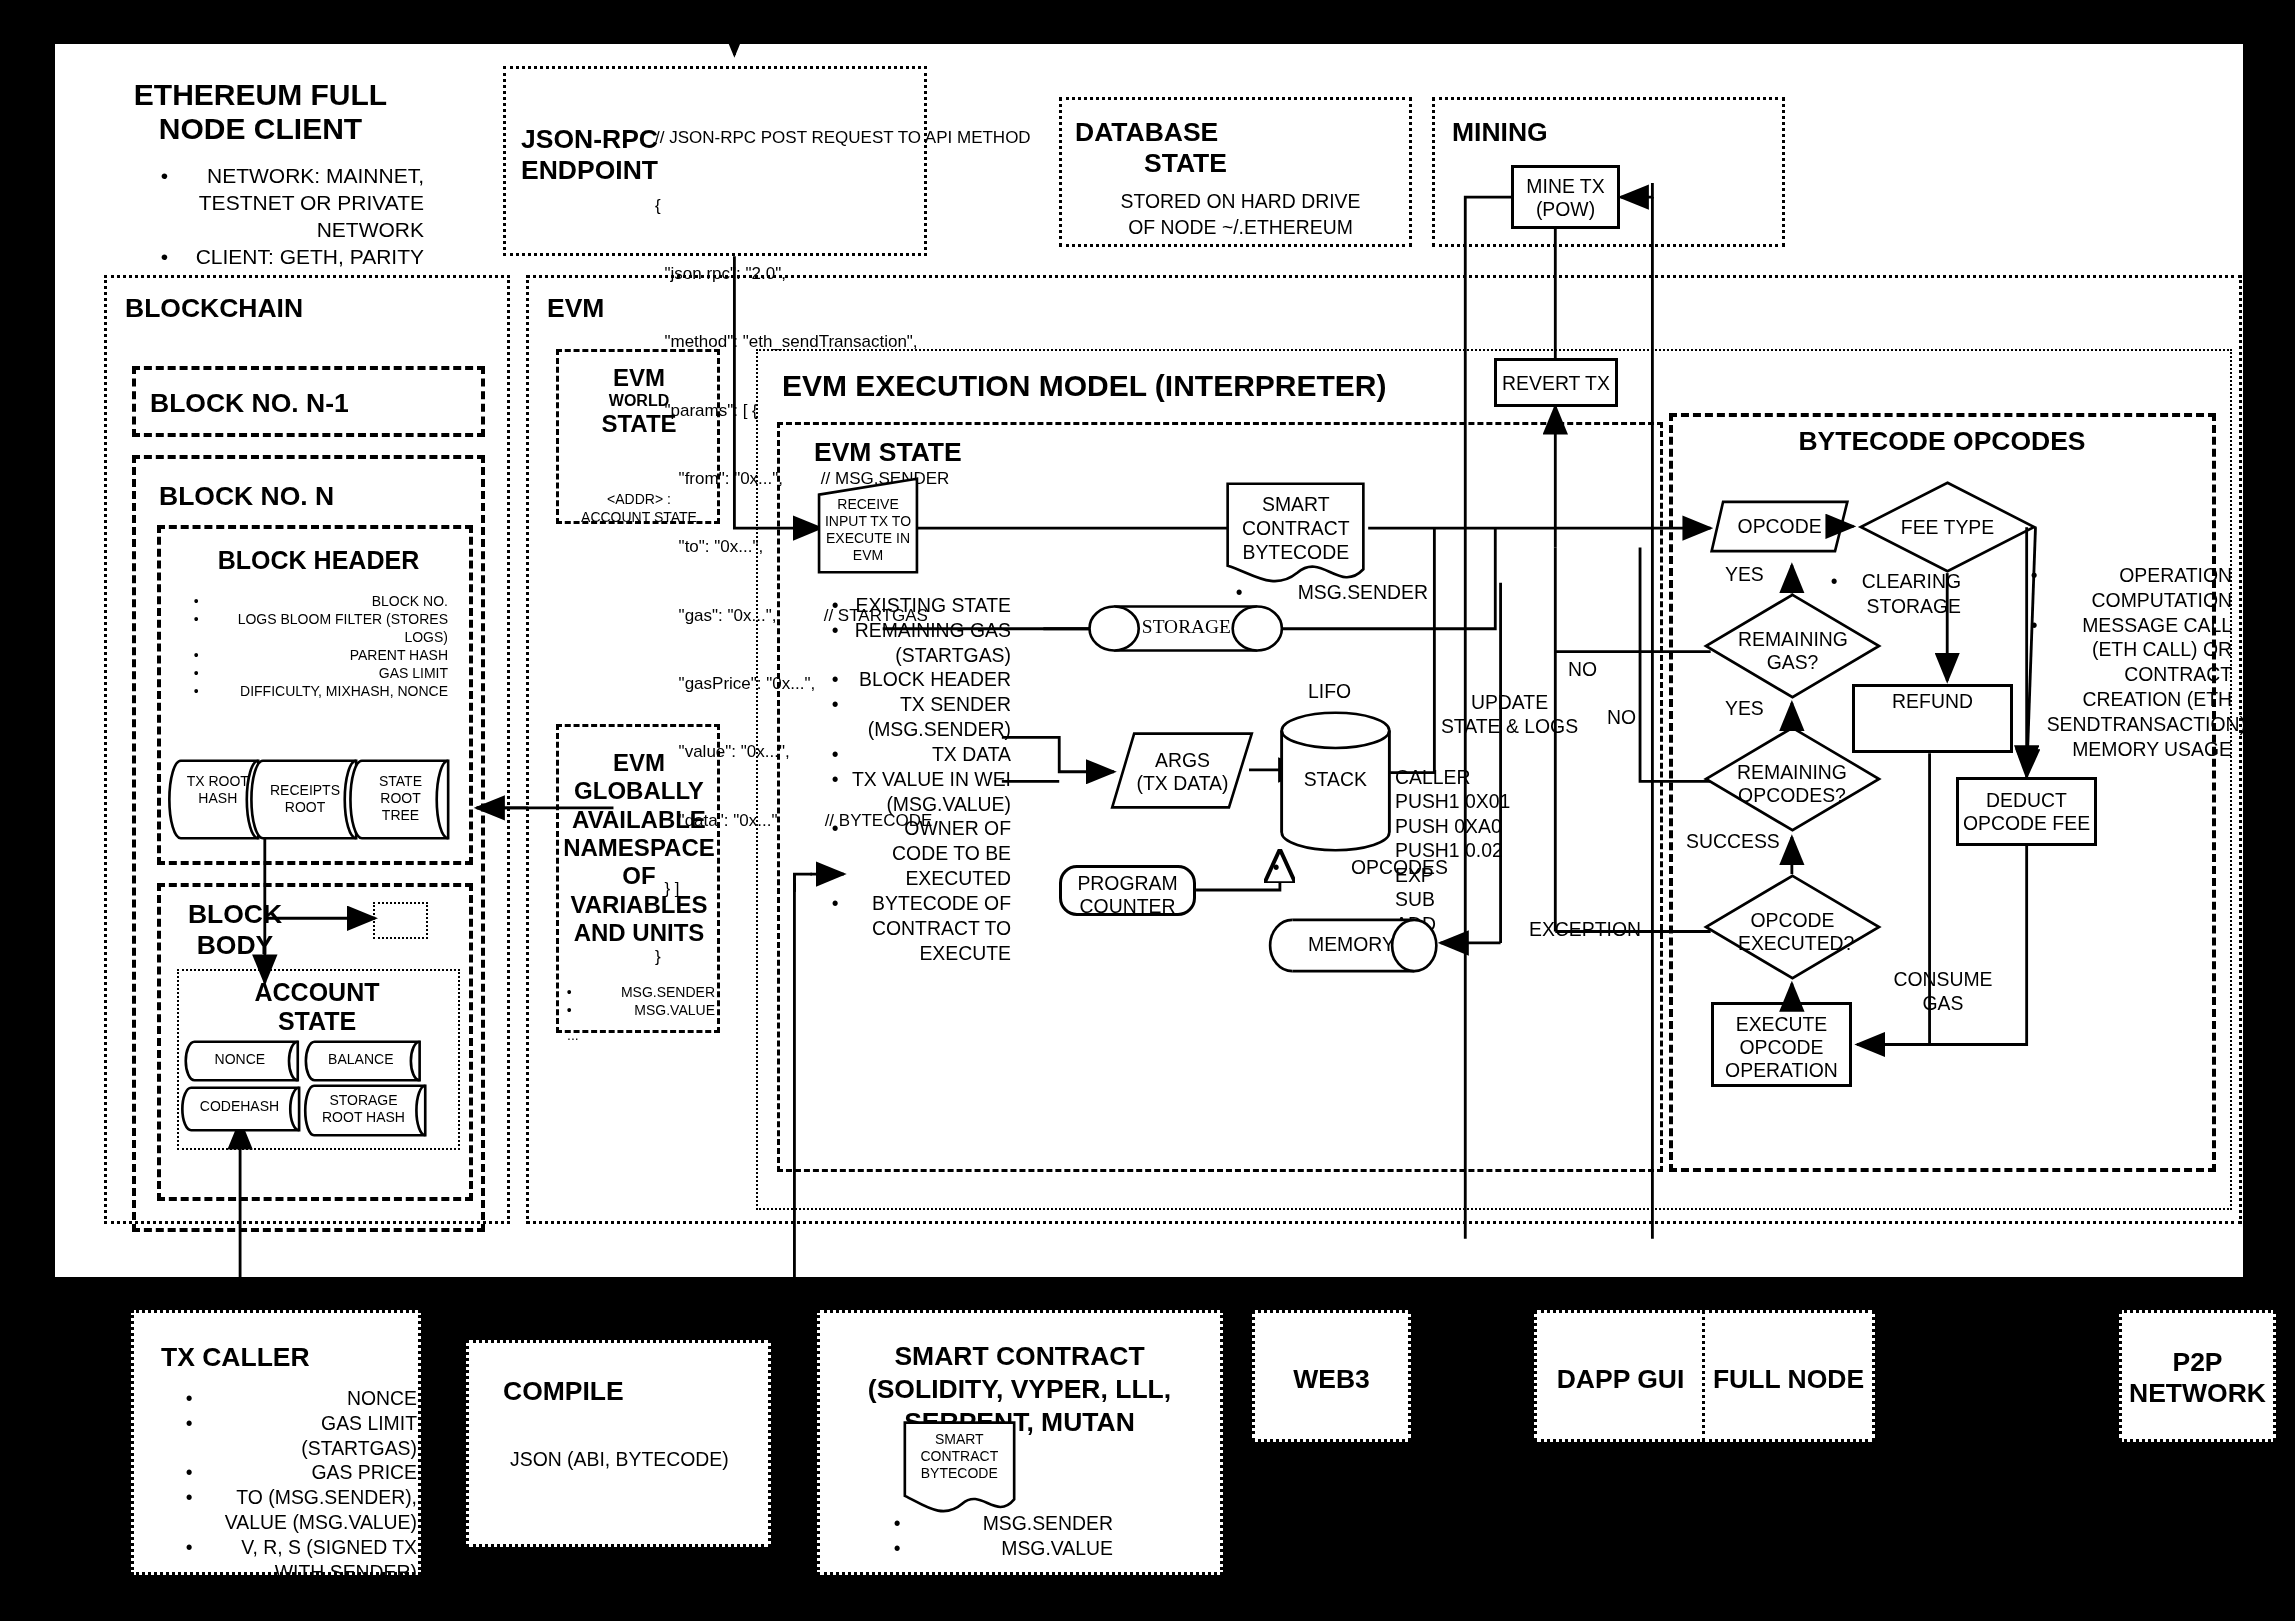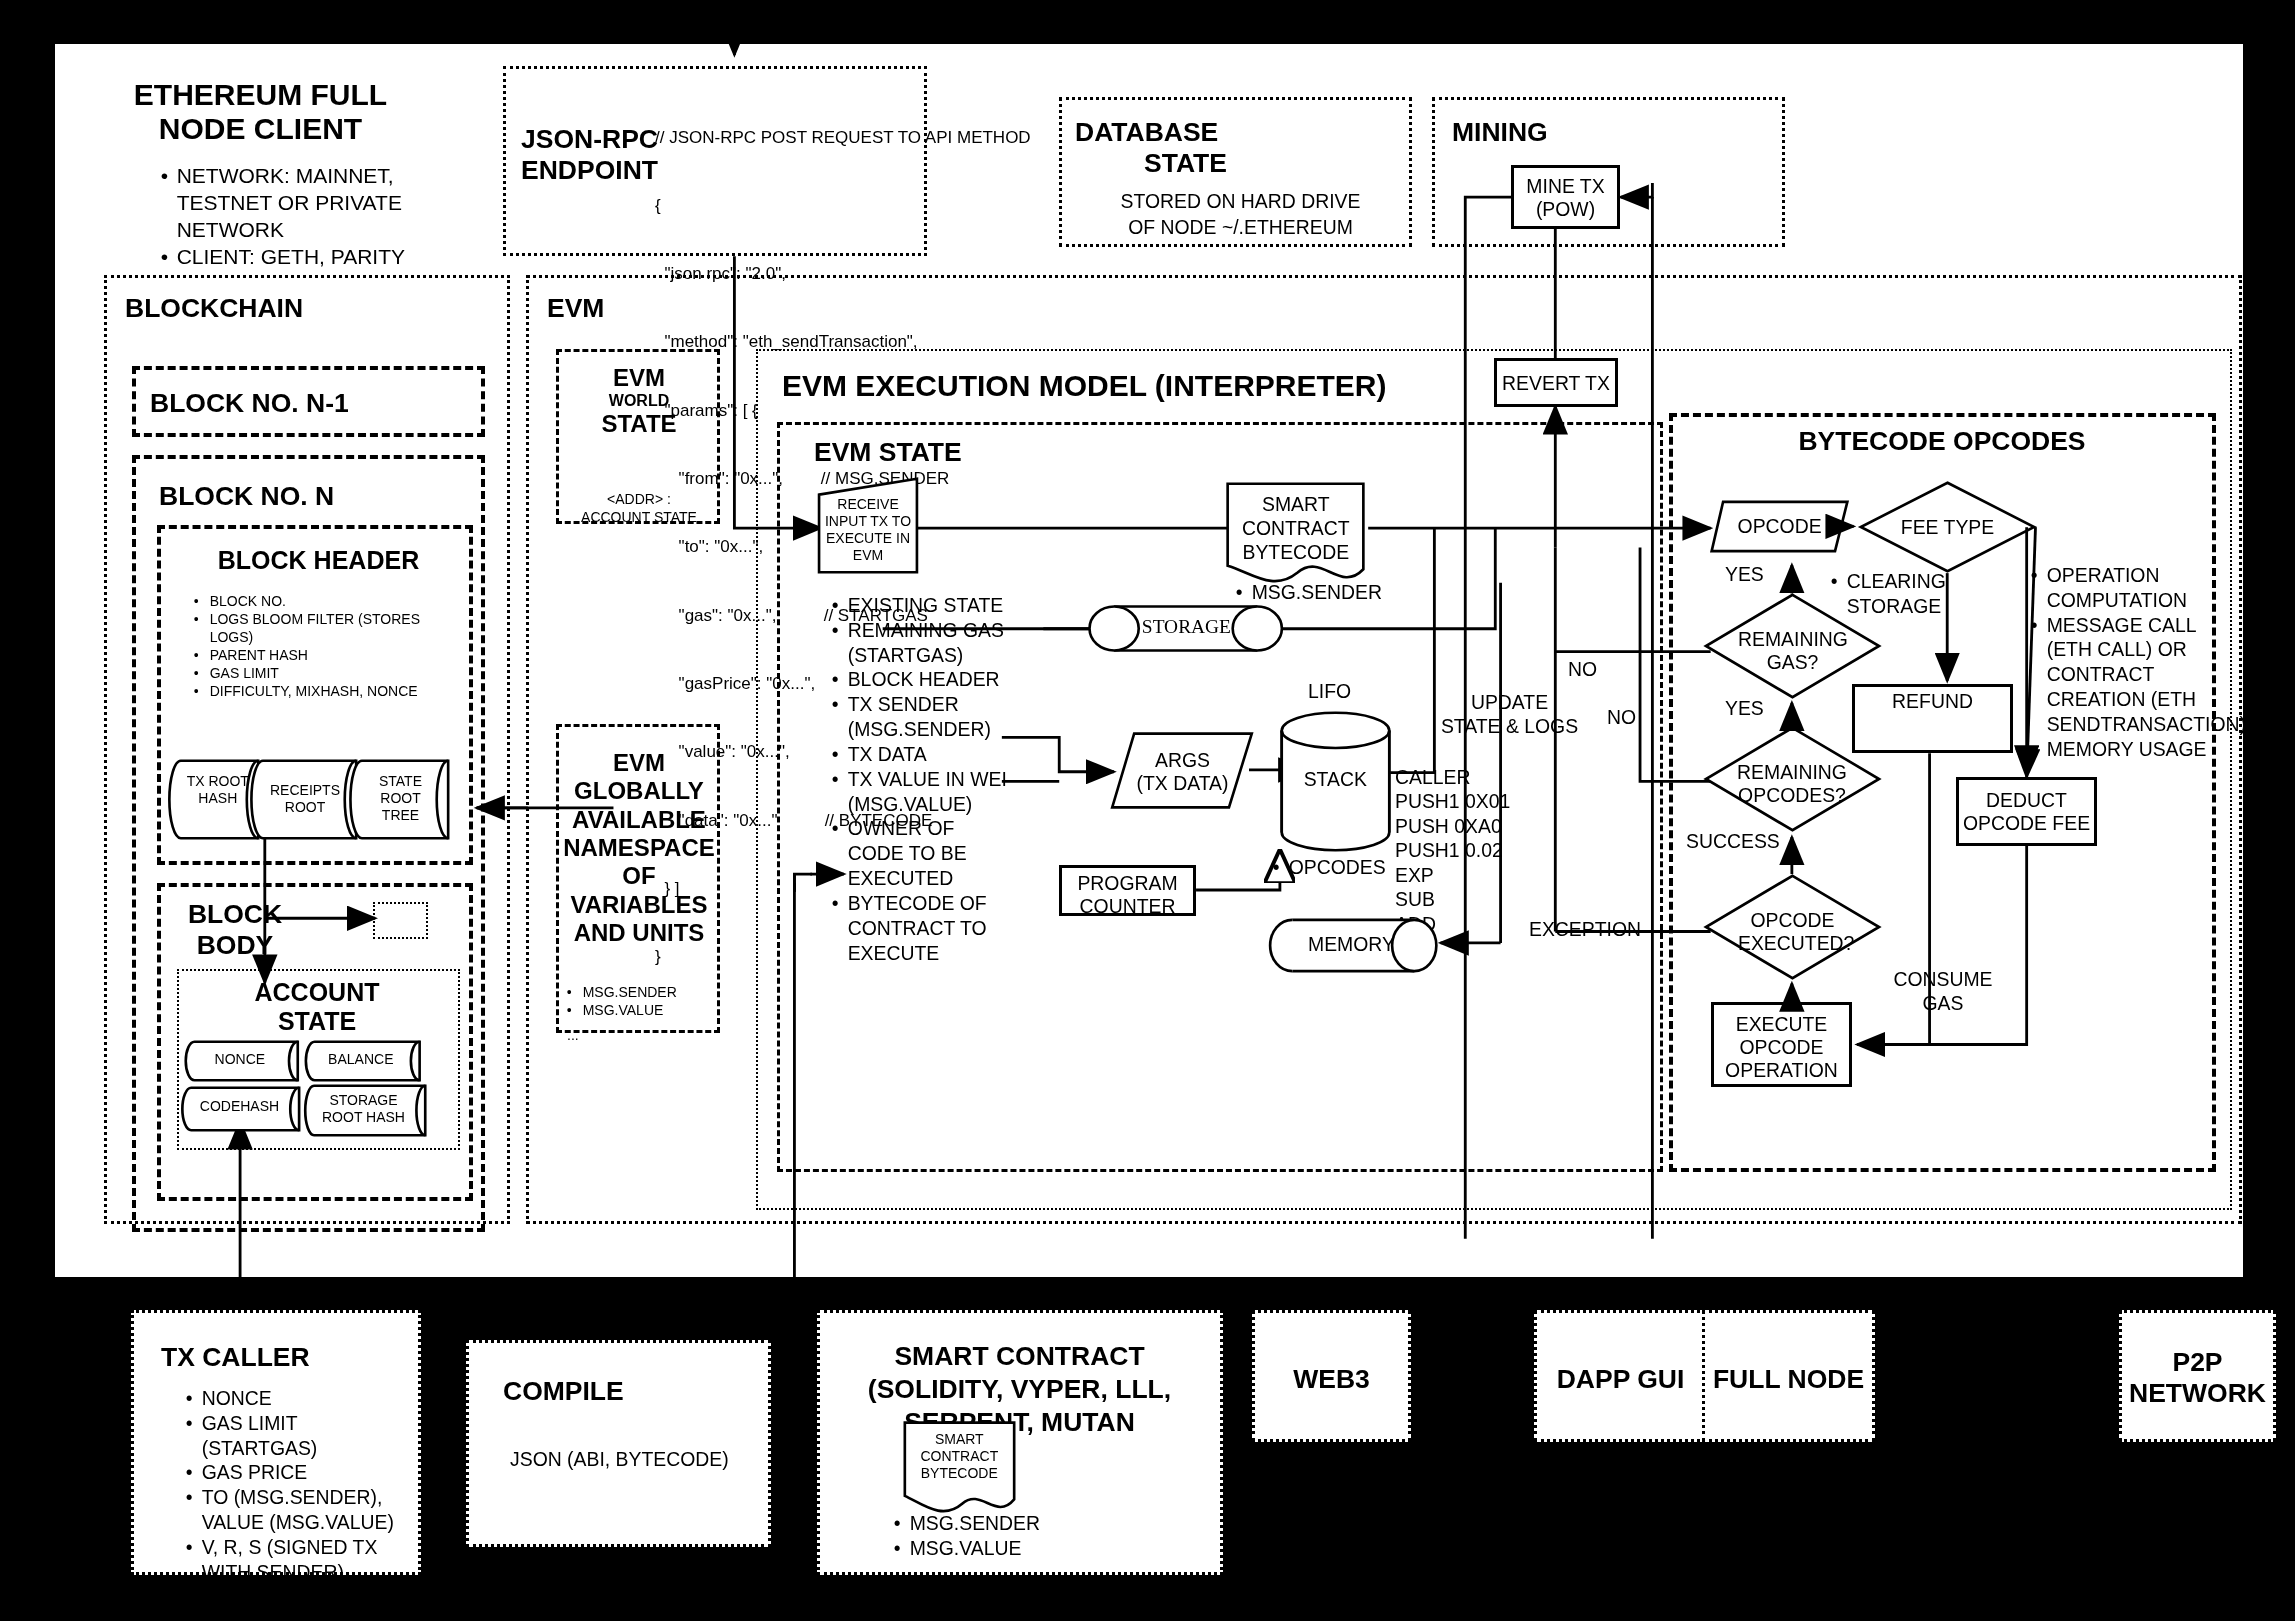--- a/index.html
+++ b/index.html
@@ -18,21 +18,21 @@
   .t34{font-size:30px;}
   .t30{font-size:26.5px;}
   .t28{font-size:25px;}
   .t24{font-size:21px;}
   .t22{font-size:19.4px;}
   .t19{font-size:17px;}
   .ctr{text-align:center;}
   .lft{text-align:left;}
 
   ul.b{margin:0;padding:0;list-style:none;}
-  ul.b li{position:relative;padding-left:17.7px;line-height:1.28;}
+  ul.b li{position:relative;padding-left:17.7px;line-height:1.28;text-align:right;}
   ul.b li:before{content:"\2022";position:absolute;left:1.8px;top:0;}
   svg{display:block;overflow:visible;}
 </style>
 </head>
 <body>
 
 <div id="canvas">
 
   <div class="abs wht" style="left:55px;top:44px;width:2188px;height:1233px;"></div>
 
@@ -332,21 +332,21 @@
   <div class="abs t22" style="left:1395px;top:765px;line-height:1.26;">
     <div>CALLER</div>
     <div>PUSH1 0X01</div>
     <div>PUSH 0XA0</div>
     <div>PUSH1 0.02</div>
     <div>EXP</div>
     <div>SUB</div>
     <div>ADD</div>
   </div>
 
-  <div class="abs solid wht ctr" style="left:1059px;top:865px;width:137px;height:51px;padding-top:4.4px;">
+  <div class="abs solid wht ctr" style="left:1059px;top:865px;width:137px;height:51px;padding-top:4.4px;border-radius:18px;">
     <div class="t22">PROGRAM</div>
     <div class="t22">COUNTER</div>
   </div>
 
   <div class="abs" style="left:1271px;top:918px;width:168px;height:55px;">
     <svg width="168" height="55" viewBox="0 0 190 62">
       <path d="M24,2 H162 V60 H24 Z" fill="#fff" stroke="none"></path>
       <path d="M24,2 H162 M24,60 H162" stroke="#000" stroke-width="3" fill="none"></path>
       <ellipse cx="162" cy="31" rx="25" ry="29" fill="#fff" stroke="#000" stroke-width="3"></ellipse>
       <path d="M24,2 A25,29 0 0 0 24,60" fill="#fff" stroke="#000" stroke-width="3"></path>

